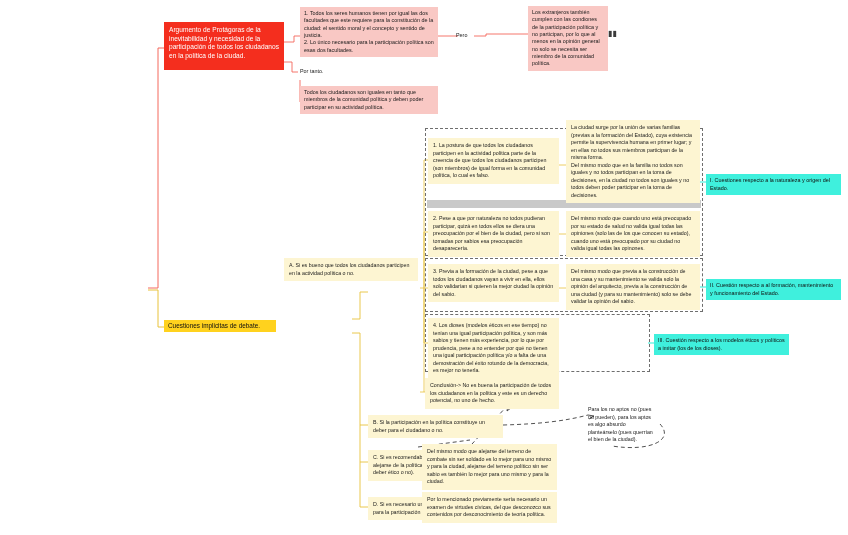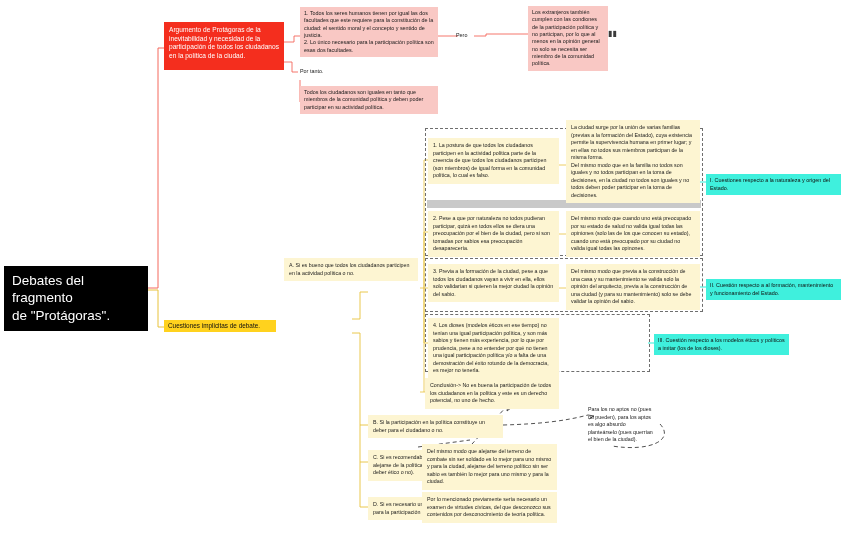--- a/index.html
+++ b/index.html
@@ -168,22 +168,20 @@
     <path d="M503 507 L 512 507 L 512 505 L 520 505" stroke="#e8c23a" stroke-width="0.8" fill="none"></path>
 
     <path d="M420 392 L424 392 L424 392" stroke="#e8c23a" stroke-width="0.8" fill="none"></path>
   </svg>
 
   <div class="group-frame" style="left:425px; top:128px; width:278px; height:128px;"></div>
   <div class="group-frame" style="left:425px; top:258px; width:278px; height:54px;"></div>
   <div class="group-frame" style="left:425px; top:314px; width:225px; height:58px;"></div>
   <div class="group-frame filled" style="left:427px; top:200px; width:274px; height:8px; border:none;"></div>
 
-  <div class="node root-node" style="left:4px; top:266px; width:144px;">Debates del fragmento
-de "Protágoras".</div>
 
   <div class="node red-node" style="left:164px; top:22px; width:120px; height:48px;">Argumento de Protágoras de la inevitabilidad y necesidad de la participación de todos los ciudadanos en la política de la ciudad.</div>
 
   <div class="node pink-node" style="left:300px; top:7px; width:138px;">1. Todos los seres humanos tienen por igual las dos facultades que este requiere para la constitución de la ciudad: el sentido moral y el concepto y sentido de justicia.
 2. Lo único necesario para la participación política son esas dos facultades.</div>
 
   <div class="node pink-label" style="left:300px; top:68px; width:60px;">Por tanto.</div>
 
   <div class="node pink-node" style="left:300px; top:86px; width:138px;">Todos los ciudadanos son iguales en tanto que miembros de la comunidad política y deben poder participar en su actividad política.</div>
 

